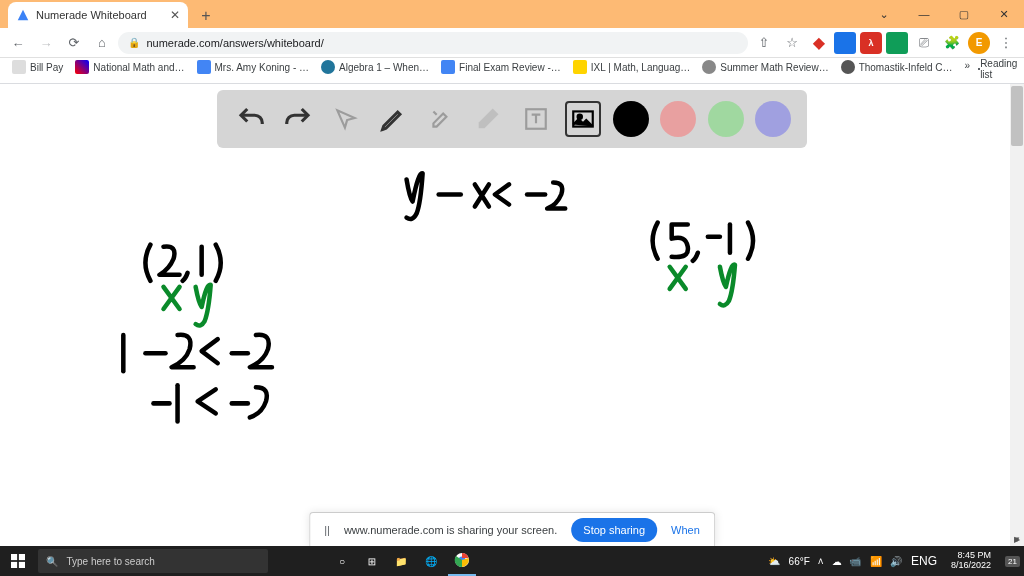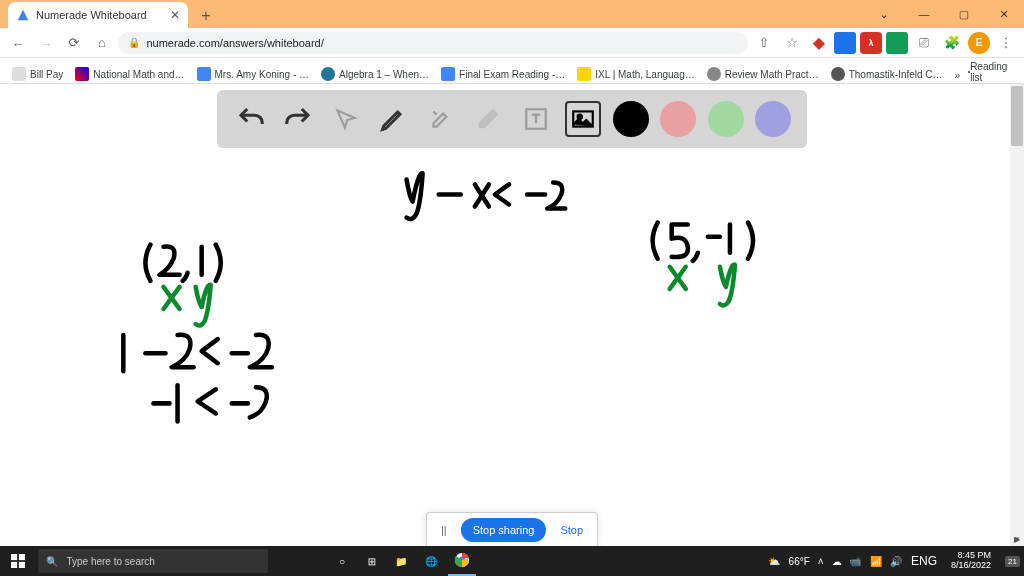--- a/index.html
+++ b/index.html
@@ -20,21 +20,21 @@
 .addrbar .omnibox { flex: 1; background: #f1f3f4; border-radius: 12px; height: 22px; display: flex; align-items: center; padding: 0 10px; font-size: 11px; color: #202124; gap: 6px; }
 .addrbar .lock { color: #5f6368; font-size: 10px; }
 .addrbar .ext { width: 22px; height: 22px; display: flex; align-items: center; justify-content: center; border-radius: 4px; }
 .ext.red { background: #d93025; color: #fff; font-size: 9px; font-weight: bold; }
 .ext.blue { background: #1a73e8; border-radius: 3px; }
 .ext.green { background: #0f9d58; border-radius: 3px; }
 .ext.orange { background: #f29900; border-radius: 50%; color: #fff; font-size: 10px; font-weight: bold; }
 .addrbar .menu { color: #5f6368; }
 
 
-.bookbar { height: 26px; background: #fff; display: flex; align-items: flex-end; padding: 0 8px; gap: 4px; border-bottom: 1px solid #dadce0; font-size: 10px; color: #3c4043; }
+.bookbar { height: 26px; background: #fff; display: flex; align-items: flex-start; padding: 0 8px; gap: 4px; border-bottom: 1px solid #dadce0; font-size: 10px; color: #3c4043; }
 .book { display: flex; align-items: center; gap: 4px; padding: 2px 4px; white-space: nowrap; }
 .book .bicon { width: 14px; height: 14px; border-radius: 2px; flex-shrink: 0; }
 .readlist { margin-left: auto; display: flex; align-items: center; }
 
 
 .content { position: absolute; top: 84px; bottom: 30px; left: 0; right: 0; background: #fff; overflow: hidden; }
 .scrollbar { position: absolute; right: 0; top: 0; bottom: 0; width: 14px; background: #f1f1f1; }
 .scrollthumb { position: absolute; right: 1px; top: 2px; width: 12px; height: 60px; background: #c1c1c1; border-radius: 2px; }
 .scrollarrow { position: absolute; width: 14px; height: 14px; display:flex; align-items:center; justify-content:center; font-size:8px; color:#555; }
 
@@ -115,29 +115,29 @@
   <div class="book">
       <div class="bicon" style="background:#4285f4"></div>
       <span>Mrs. Amy Koning - …</span>
     </div>
   <div class="book">
       <div class="bicon" style="background:#21759b;border-radius:50%"></div>
       <span>Algebra 1 – When…</span>
     </div>
   <div class="book">
       <div class="bicon" style="background:#4285f4"></div>
-      <span>Final Exam Reading -…</span>
+      <span>Final Exam Review -…</span>
     </div>
   <div class="book">
       <div class="bicon" style="background:#ffd400"></div>
       <span>IXL | Math, Languag…</span>
     </div>
   <div class="book">
       <div class="bicon" style="background:#888;border-radius:50%"></div>
-      <span>Review Math Pract…</span>
+      <span>Summer Math Review…</span>
     </div>
   <div class="book">
       <div class="bicon" style="background:#555;border-radius:50%"></div>
       <span>Thomastik-Infeld C…</span>
     </div>
   <div class="book">»</div>
   <div class="readlist">
       <div class="bicon" style="border:1px solid #5f6368"></div>
       <span>Reading list</span>
     </div>
@@ -241,22 +241,23 @@
       <path d="M148 318 h16"></path>
       <path d="M172 300 v36"></path>
       <path d="M210 304 l-18 12 l18 12"></path>
       <path d="M226 318 h16"></path>
       <path d="M250 302 q14 0 10 14 q-4 12 -16 16"></path>
     </g>
   </svg>
 
   <div class="sharebar">
     <span style="color:#5f6368">||</span>
+    <span>www.numerade.com is sharing your screen.</span>
     <span class="stop">Stop sharing</span>
-    <span class="hide">Stop</span>
+    <span class="hide">When</span>
   </div>
 
   <div class="scrollbar">
     <div class="scrollarrow" style="top:0">▲</div>
     <div class="scrollthumb"></div>
     <div class="scrollarrow" style="bottom:0">▼</div>
   </div>
   <div style="position:absolute;right:0;bottom:0;width:14px;height:14px;font-size:8px;color:#555;display:flex;align-items:center;justify-content:center">▶</div>
 </div>
 

